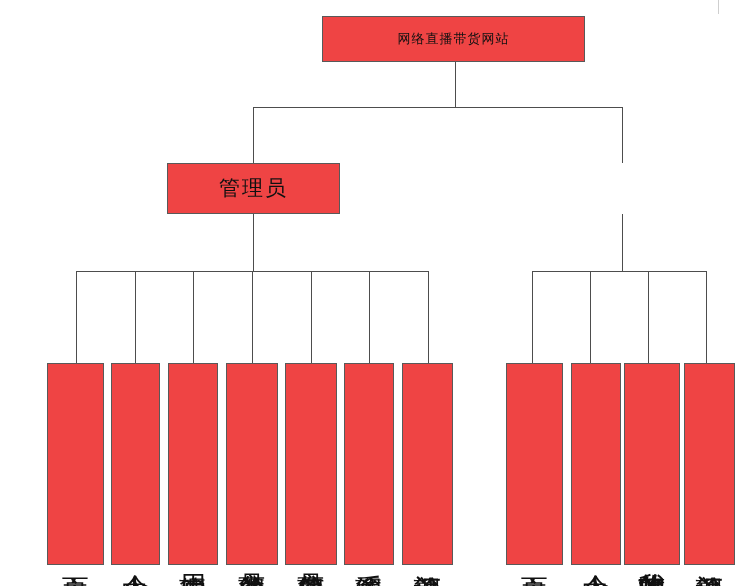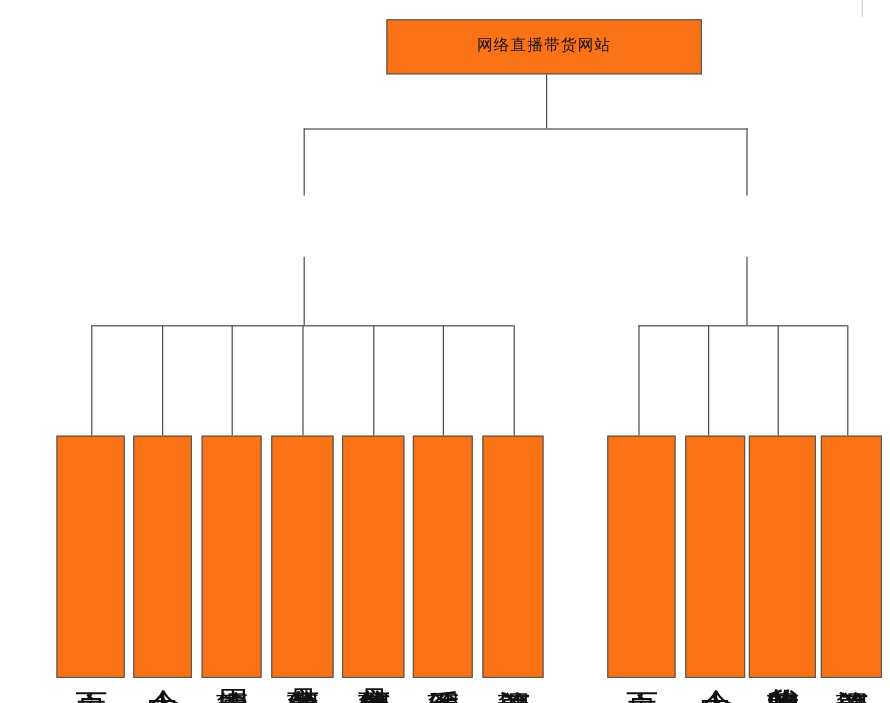--- a/index.html
+++ b/index.html
@@ -17,21 +17,21 @@
     width: 742px;
     height: 586px;
     background: #ffffff;
     overflow: hidden;
   }
 
   
   .node {
     position: absolute;
     box-sizing: border-box;
-    background: #f97316;
+    background: #ef4444;
     border: 1px solid #595959;
     display: flex;
     align-items: center;
     justify-content: center;
     z-index: 2;
   }
   .node-label {
     display: block;
     line-height: 1.18;
     letter-spacing: 0.5px;
@@ -137,20 +137,23 @@
 
   <div class="line line-v" style="left:532px; top:271px; height:92px;"></div>
   <div class="line line-v" style="left:590px; top:271px; height:92px;"></div>
   <div class="line line-v" style="left:648px; top:271px; height:92px;"></div>
   <div class="line line-v" style="left:706px; top:271px; height:92px;"></div>
 
   <div class="node node-root">
     <span class="node-label">网络直播带货网站</span>
   </div>
 
+  <div class="node node-l2 node-admin">
+    <span class="node-label">管理员</span>
+  </div>
 
 
   <div class="node node-leaf" style="left:47px; width:57px;">
     <span class="node-label">主页</span>
   </div>
   <div class="node node-leaf" style="left:111px; width:49px;">
     <span class="node-label">个人中心</span>
   </div>
   <div class="node node-leaf" style="left:168px; width:50px;">
     <span class="node-label">用户管理</span>

